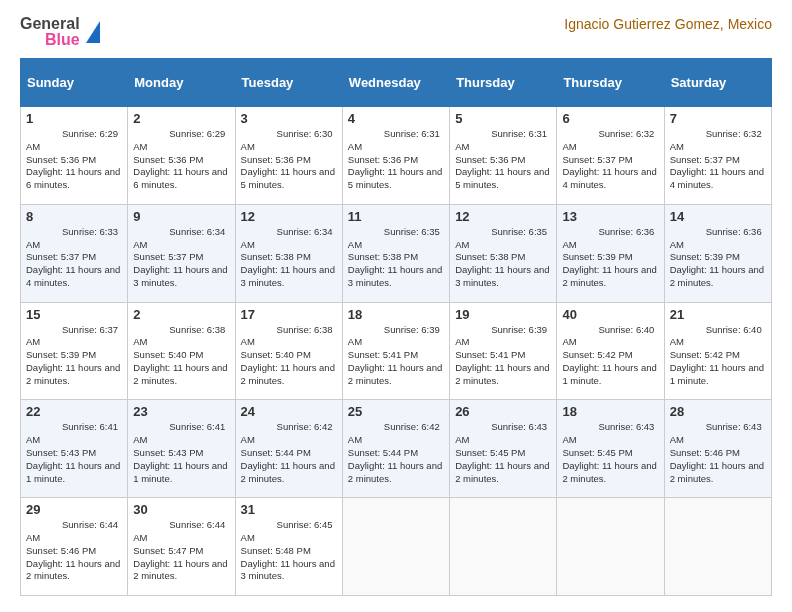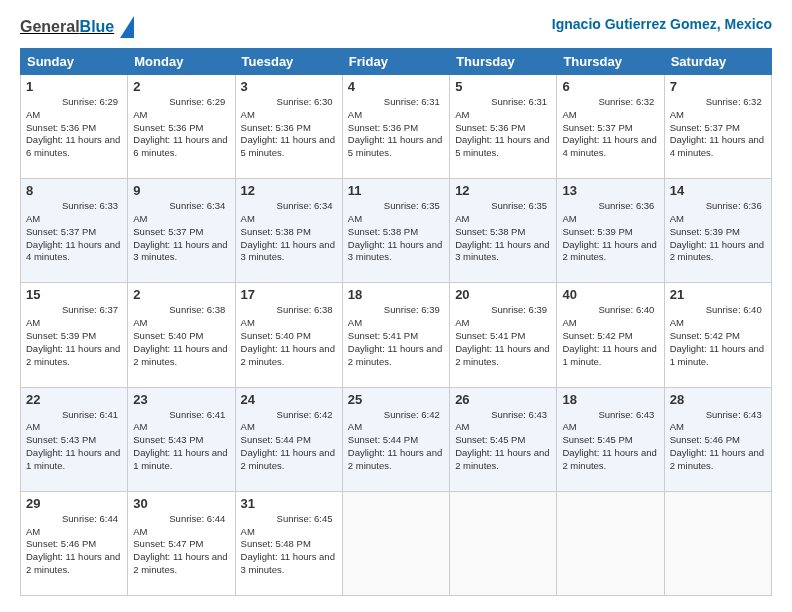--- a/index.html
+++ b/index.html
@@ -26,34 +26,33 @@
     .title-block {
       text-align: right;
     }
     .main-title {
       font-size: 32px;
       color: #333;
       font-weight: normal;
     }
     .subtitle {
       font-size: 14px;
-      color: #0369a1;
-      font-weight: bold;
+      color: #a16207;
     }
     .calendar {
       flex: 1;
       border-collapse: collapse;
       width: 100%;
       table-layout: fixed;
     }
     .calendar th {
       background-color: #2e75b6;
       color: white;
       text-align: left;
-      padding: 5px 6px;
+      padding: 16px 6px;
       font-size: 13px;
       font-weight: bold;
       border: 1px solid #2e75b6;
     }
     .calendar td {
       border: 1px solid #ccc;
       vertical-align: top;
       padding: 4px 5px;
       font-size: 10px;
       color: #333;
@@ -81,33 +80,33 @@
     .empty-cell {
       background: #f9f9f9 !important;
     }
     .logo-wrapper {
       display: flex;
       align-items: center;
       gap: 4px;
     }
     .logo-text-wrapper {
       display: flex;
-      flex-direction: row;
+      flex-direction: column;
       line-height: 1;
-      text-decoration: underline;
     }
     .logo-line1 {
       font-size: 16px;
       font-weight: bold;
       color: #444;
     }
     .logo-line2 {
       font-size: 16px;
       font-weight: bold;
-      color: #0369a1;
+      color: #ec4899;
+      text-align: right;
     }
     .logo-triangle {
       width: 0;
       height: 0;
       border-left: 14px solid transparent;
       border-bottom: 22px solid #1a6bbf;
       display: inline-block;
       margin-left: 2px;
     }
   </style>
@@ -127,21 +126,21 @@
       <div class="subtitle">Ignacio Gutierrez Gomez, Mexico</div>
     </div>
   </div>
 
   <table class="calendar">
     <thead>
       <tr>
         <th>Sunday</th>
         <th>Monday</th>
         <th>Tuesday</th>
-        <th>Friday</th>
+        <th>Wednesday</th>
         <th>Thursday</th>
         <th>Thursday</th>
         <th>Saturday</th>
       </tr>
     </thead>
     <tbody id="calendar-body">
     <tr>
           <td>
         <span class="day-number">1</span>
         <span class="day-info">Sunrise: 6:29 AM<br>Sunset: 5:36 PM<br>Daylight: 11 hours and 6 minutes.</span>
@@ -212,21 +211,21 @@
       </td>
           <td>
         <span class="day-number">17</span>
         <span class="day-info">Sunrise: 6:38 AM<br>Sunset: 5:40 PM<br>Daylight: 11 hours and 2 minutes.</span>
       </td>
           <td>
         <span class="day-number">18</span>
         <span class="day-info">Sunrise: 6:39 AM<br>Sunset: 5:41 PM<br>Daylight: 11 hours and 2 minutes.</span>
       </td>
           <td>
-        <span class="day-number">20</span>
+        <span class="day-number">19</span>
         <span class="day-info">Sunrise: 6:39 AM<br>Sunset: 5:41 PM<br>Daylight: 11 hours and 2 minutes.</span>
       </td>
           <td>
         <span class="day-number">40</span>
         <span class="day-info">Sunrise: 6:40 AM<br>Sunset: 5:42 PM<br>Daylight: 11 hours and 1 minute.</span>
       </td>
           <td>
         <span class="day-number">21</span>
         <span class="day-info">Sunrise: 6:40 AM<br>Sunset: 5:42 PM<br>Daylight: 11 hours and 1 minute.</span>
       </td>

